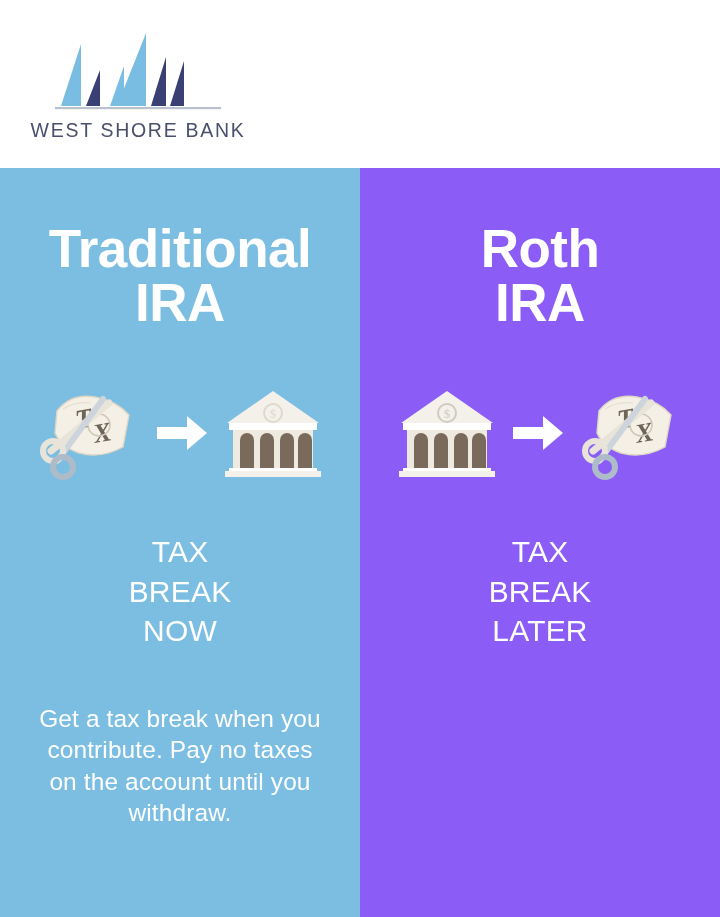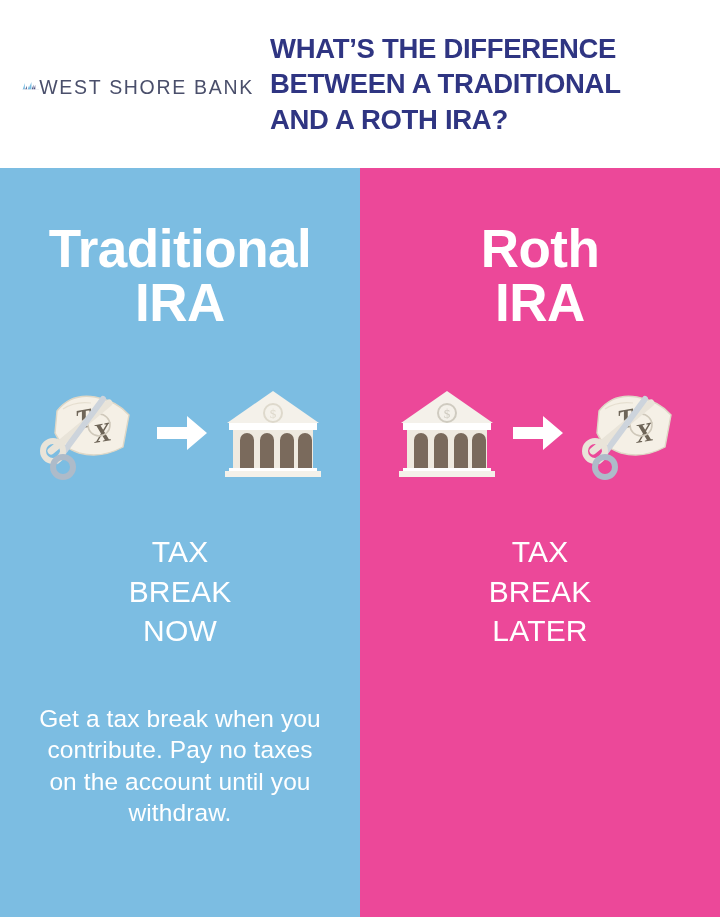--- a/index.html
+++ b/index.html
@@ -30,21 +30,21 @@
     display: flex;
     align-items: center;
     box-sizing: border-box;
     padding-left: 22px;
   }
 
   .logo-block {
     width: 232px;
     flex: 0 0 232px;
     display: flex;
-    flex-direction: row;
+    flex-direction: column;
     align-items: center;
     padding-top: 4px;
   }
 
   .logo-mark {
     width: 170px;
     height: 86px;
     display: block;
   }
 
@@ -88,21 +88,21 @@
     display: flex;
     flex-direction: column;
     align-items: center;
   }
 
   .panel-traditional {
     background: #7cbde2;
   }
 
   .panel-roth {
-    background: #ec4899;
+    background: #8b5cf6;
   }
 
   .panel-title {
     color: #ffffff;
     font-family: "Liberation Sans", sans-serif;
     font-weight: bold;
     text-align: center;
     line-height: 1.02;
     white-space: pre-line;
     letter-spacing: -0.5px;
@@ -183,23 +183,20 @@
 
         <path d="M71 36 L71 76 L57 76 Z" fill="#79bde2"></path>
 
         <path d="M131 31 L131 76 L117 76 Z" fill="#3a3f74"></path>
 
         <rect x="2" y="77" width="166" height="2.2" fill="#b9c0cf"></rect>
       </svg>
       <div class="logo-wordmark">WEST SHORE BANK</div>
     </div>
 
-    <div class="header-title">WHAT’S THE DIFFERENCE
-BETWEEN A TRADITIONAL
-AND A ROTH IRA?</div>
   </div>
 
   <div class="panels">
 
     <div class="panel panel-traditional">
 
       <div class="panel-title">Traditional
 IRA</div>
 
       <div class="icon-row">

